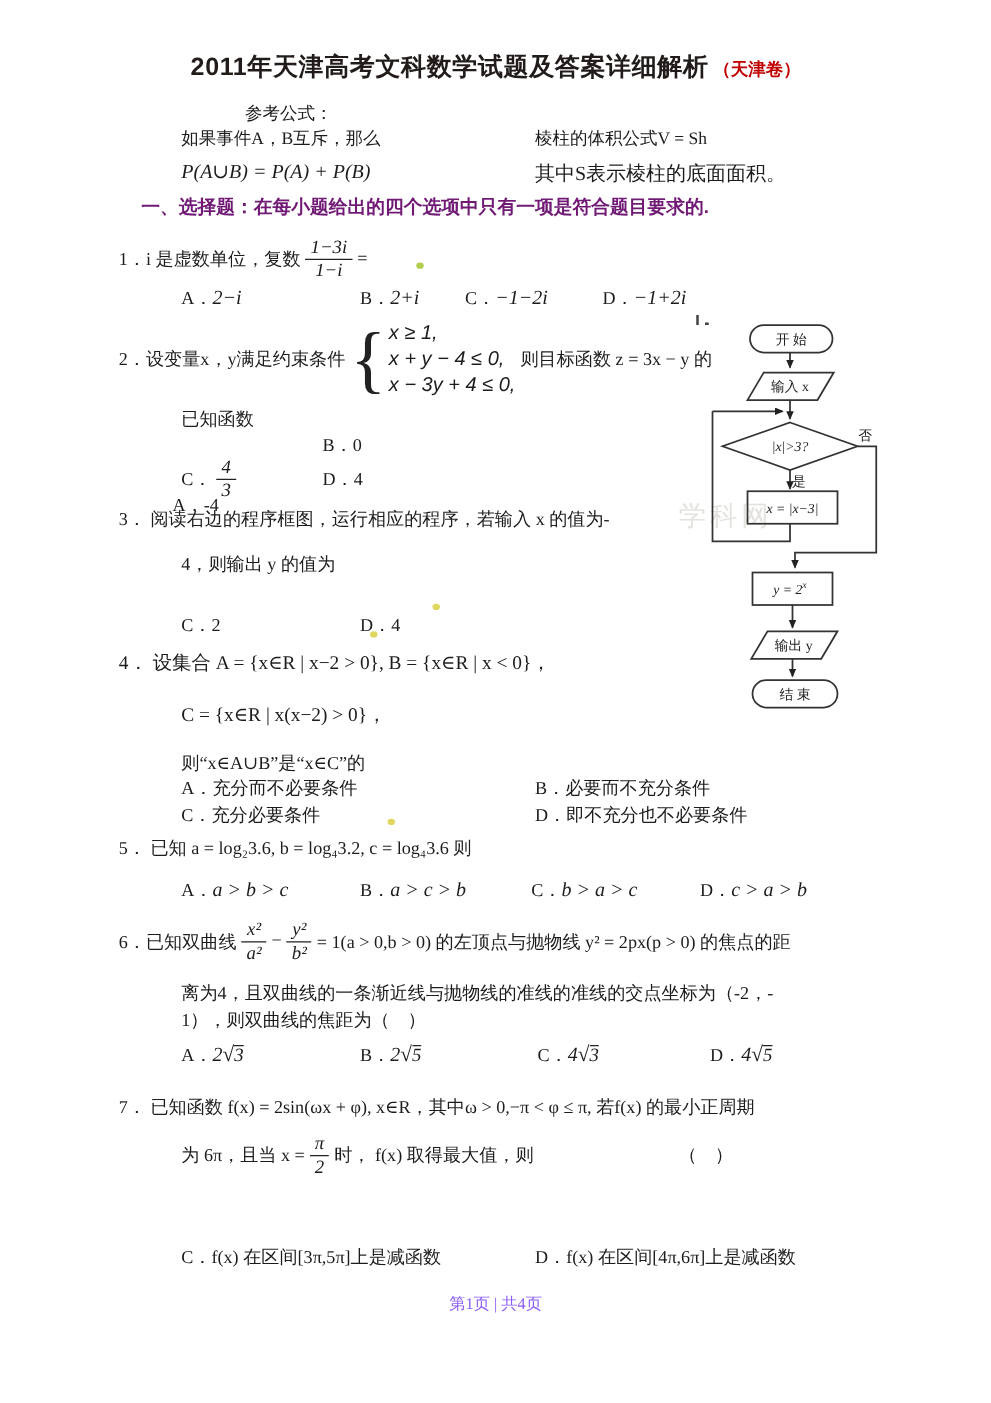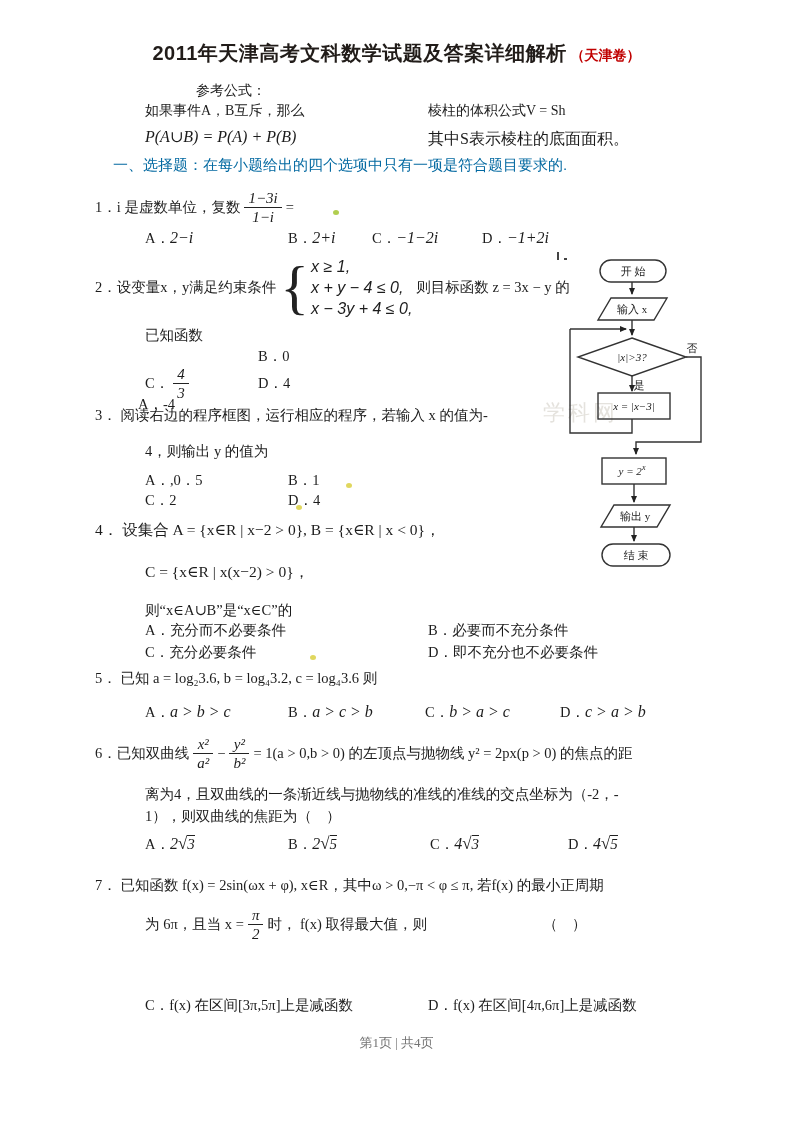--- a/index.html
+++ b/index.html
@@ -12,41 +12,41 @@
   }
   .abs { position:absolute; white-space:nowrap; }
   .title-line { top:40px; left:0; width:100%; text-align:center; }
   .title-main { font-family:"Liberation Sans","DejaVu Sans",sans-serif; font-weight:bold; font-size:20px; color:#211c19; letter-spacing:0.5px; }
   .title-tag { font-family:"Liberation Sans","DejaVu Sans",sans-serif; font-weight:bold; font-size:14px; color:#c00000; }
   .ref-label { top:82px; left:196px; font-size:14px; }
   .ref-l1 { top:102px; left:145px; font-size:14px; }
   .ref-r1 { top:102px; left:428px; font-size:14px; }
   .ref-l2 { top:127px; left:145px; font-size:16px; font-style:italic; }
   .ref-r2 { top:129px; left:428px; font-size:16px; }
-  .sect { top:156px; left:113px; font-family:"Liberation Sans","DejaVu Sans",sans-serif; font-weight:normal; font-size:15px; color:#0369a1; }
+  .sect { top:156px; left:113px; font-family:"Liberation Sans","DejaVu Sans",sans-serif; font-weight:bold; font-size:15px; color:#701a75; }
   .math { font-family:"Liberation Serif","DejaVu Serif",serif; font-style:italic; }
   .mathu { font-family:"Liberation Serif","DejaVu Serif",serif; }
   .stem { font-size:14.5px; }
   .opt { position:absolute; top:0; font-size:14.5px; }
   .opt .math { font-size:16px; }
   .optrow { position:absolute; height:20px; width:700px; }
   .frac { display:inline-flex; flex-direction:column; text-align:center; vertical-align:middle; margin:0 4px; font-family:"Liberation Serif","DejaVu Serif",serif; font-style:italic; font-size:15px; }
   .frac .fnum { display:block; border-bottom:1.3px solid #222; padding:0 4px; line-height:1.2; }
   .frac .fden { display:block; padding:0 4px; line-height:1.2; }
   .flexline { display:flex; align-items:center; }
   .brace { font-family:"Liberation Serif","DejaVu Serif",serif; font-size:60px; font-weight:100; line-height:0.9; margin:0 2px 0 4px; color:#222; }
   .sys { display:inline-flex; flex-direction:column; font-family:Liberation Sans, sans-serif; font-style:italic; font-size:16px; line-height:21px; }
   .rt { font-family:"Liberation Serif","DejaVu Serif",serif; font-size:17px; }
   .rad { font-family:"Liberation Serif","DejaVu Serif",serif; font-style:italic; font-size:15px; border-top:1.2px solid #222; }
   .dot { position:absolute; border-radius:50%; }
   .dot-green { width:6px; height:5px; background:#a9c93c; opacity:0.9; }
   .dot-yellow { width:6px; height:5px; background:#ddd34d; opacity:0.9; }
   .speck { position:absolute; background:#444; }
   .watermark { position:absolute; left:543px; top:398px; font-size:22px; color:#b5ae9f; opacity:0.35; letter-spacing:3px; font-family:"Liberation Sans",sans-serif; }
-  .footer { top:1034px; left:0; width:100%; text-align:center; font-size:13px; color:#737373; }
+  .footer { top:1034px; left:0; width:100%; text-align:center; font-size:13px; color:#8b5cf6; }
   svg text { font-family:"Liberation Serif","DejaVu Serif",serif; fill:#222; }
   .fc-cn { font-size:11px; }
   .fc-math { font-size:11px; font-style:italic; }
 </style>
 </head>
 <body>
 
 <div class="page">
 
   <div class="abs title-line">
@@ -106,24 +106,20 @@
     <span class="opt" style="left:258px; top:8px;"><span>D．</span><span class="mathu">4</span></span>
   </div>
   <span class="speck" style="left:557px; top:252px; width:2px; height:8px;"></span>
   <span class="speck" style="left:564px; top:258px; width:3px; height:2px;"></span>
 
   <div class="abs stem" style="top:406px; left:95px;">
     <span>3．</span>
     <span>阅读右边的程序框图，运行相应的程序，若输入 x 的值为-</span>
   </div>
   <div class="abs stem" style="top:442px; left:145px;">4，则输出 y 的值为</div>
-  <div class="optrow" style="top:471px;">
-    <span class="opt" style="left:145px;"><span>A．</span><span class="mathu">,0．5</span></span>
-    <span class="opt" style="left:288px;"><span>B．</span><span class="mathu">1</span></span>
-  </div>
   <span class="dot dot-yellow" style="left:346px; top:483px;"></span>
   <div class="optrow" style="top:491px;padding-left:6px;">
     <span class="opt" style="left:145px;"><span>C．</span><span class="mathu">2</span></span>
     <span class="opt" style="left:288px;"><span>D．</span><span class="mathu">4</span></span>
   </div>
   <span class="dot dot-yellow" style="left:296px; top:505px;"></span>
 
   <div class="abs stem" style="top:520px; left:95px; font-size:15.5px;">
     <span>4．</span>
     <span>设集合 A = {x∈R | x−2 &gt; 0}, B = {x∈R | x &lt; 0}，</span>

